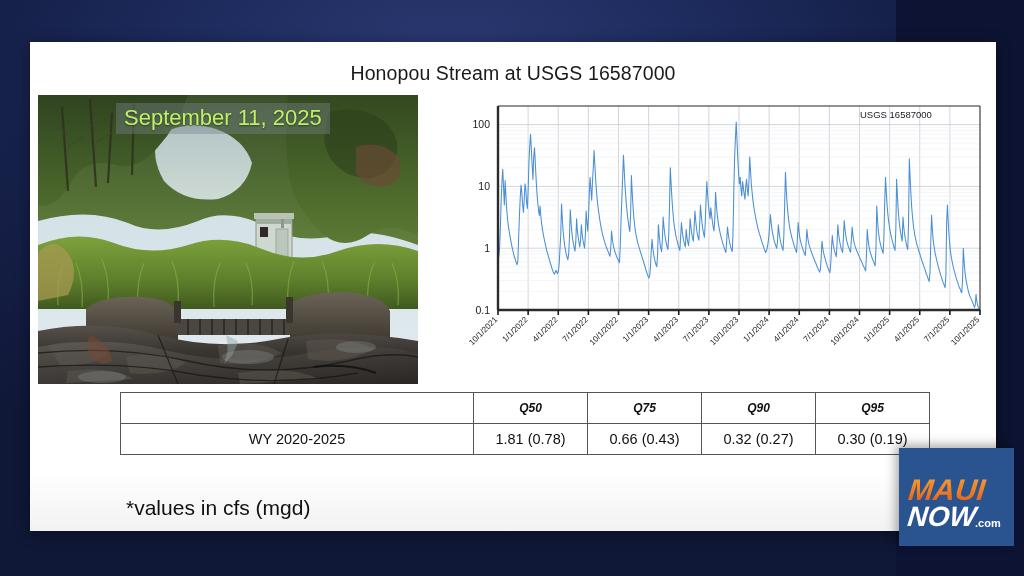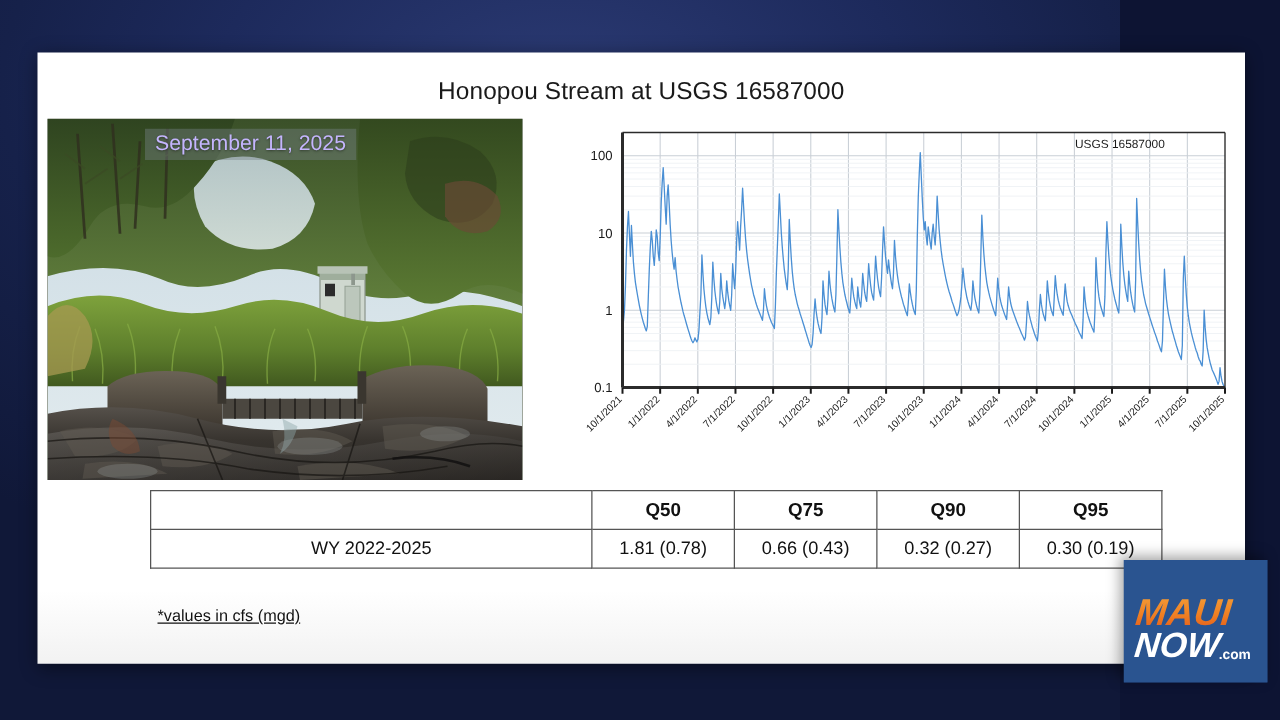--- a/index.html
+++ b/index.html
@@ -27,48 +27,48 @@
   
   #photo{
     position:absolute;left:8px;top:53px;width:380px;height:289px;
     overflow:hidden;background:#2e3a22;
   }
   #photo svg{display:block;}
   #photo-date{
     position:absolute;left:78px;top:8px;
     padding:2px 8px 3px 8px;
     background:rgba(120,130,135,.42);
-    color:#c4b5fd;font-size:17px;
+    color:#bef264;font-size:22px;
     text-shadow:0 1px 2px rgba(0,0,0,.45);
     white-space:nowrap;
   }
   
   #chart-wrap{
     position:absolute;left:404px;top:53px;width:554px;height:289px;
   }
   #chart-wrap svg{display:block;}
   
   #qtable{
     position:absolute;left:90px;top:350px;
     border-collapse:collapse;
     font-size:14.5px;color:#111;
   }
   #qtable td,#qtable th{
     border:1.6px solid #555;
     height:30px;padding:0 6px;
     text-align:center;vertical-align:middle;
     font-weight:normal;
   }
-  #qtable thead th{font-weight:bold;font-size:15px;}
+  #qtable thead th{font-weight:bold;font-size:12px;font-style:italic;}
   #qtable .rowlab{width:340px;}
   #qtable .qcol{width:101px;}
   #qtable .corner{border-left:1.6px solid #555;}
   #footnote{
-    position:absolute;left:96px;top:443px;
-    font-size:13px;color:#111;text-decoration:underline;
+    position:absolute;left:96px;top:454px;
+    font-size:21px;color:#111;
   }
   
   #logo{
     position:absolute;left:899px;top:448px;width:115px;height:98px;
     background:#2a5490;
     box-shadow:-3px -3px 10px rgba(0,0,0,.35);
     overflow:hidden;
   }
   #logo svg{display:block;}
 </style>
@@ -330,21 +330,21 @@
         <tr>
           <th class="rowlab corner"></th>
           <th class="qcol">Q50</th>
           <th class="qcol">Q75</th>
           <th class="qcol">Q90</th>
           <th class="qcol">Q95</th>
         </tr>
       </thead>
       <tbody>
         <tr>
-          <td class="rowlab">WY 2022-2025</td>
+          <td class="rowlab">WY 2020-2025</td>
           <td class="qcol">1.81 (0.78)</td>
           <td class="qcol">0.66 (0.43)</td>
           <td class="qcol">0.32 (0.27)</td>
           <td class="qcol">0.30 (0.19)</td>
         </tr>
       </tbody>
     </table>
 
     <div id="footnote">*values in cfs (mgd)</div>
   </div>

